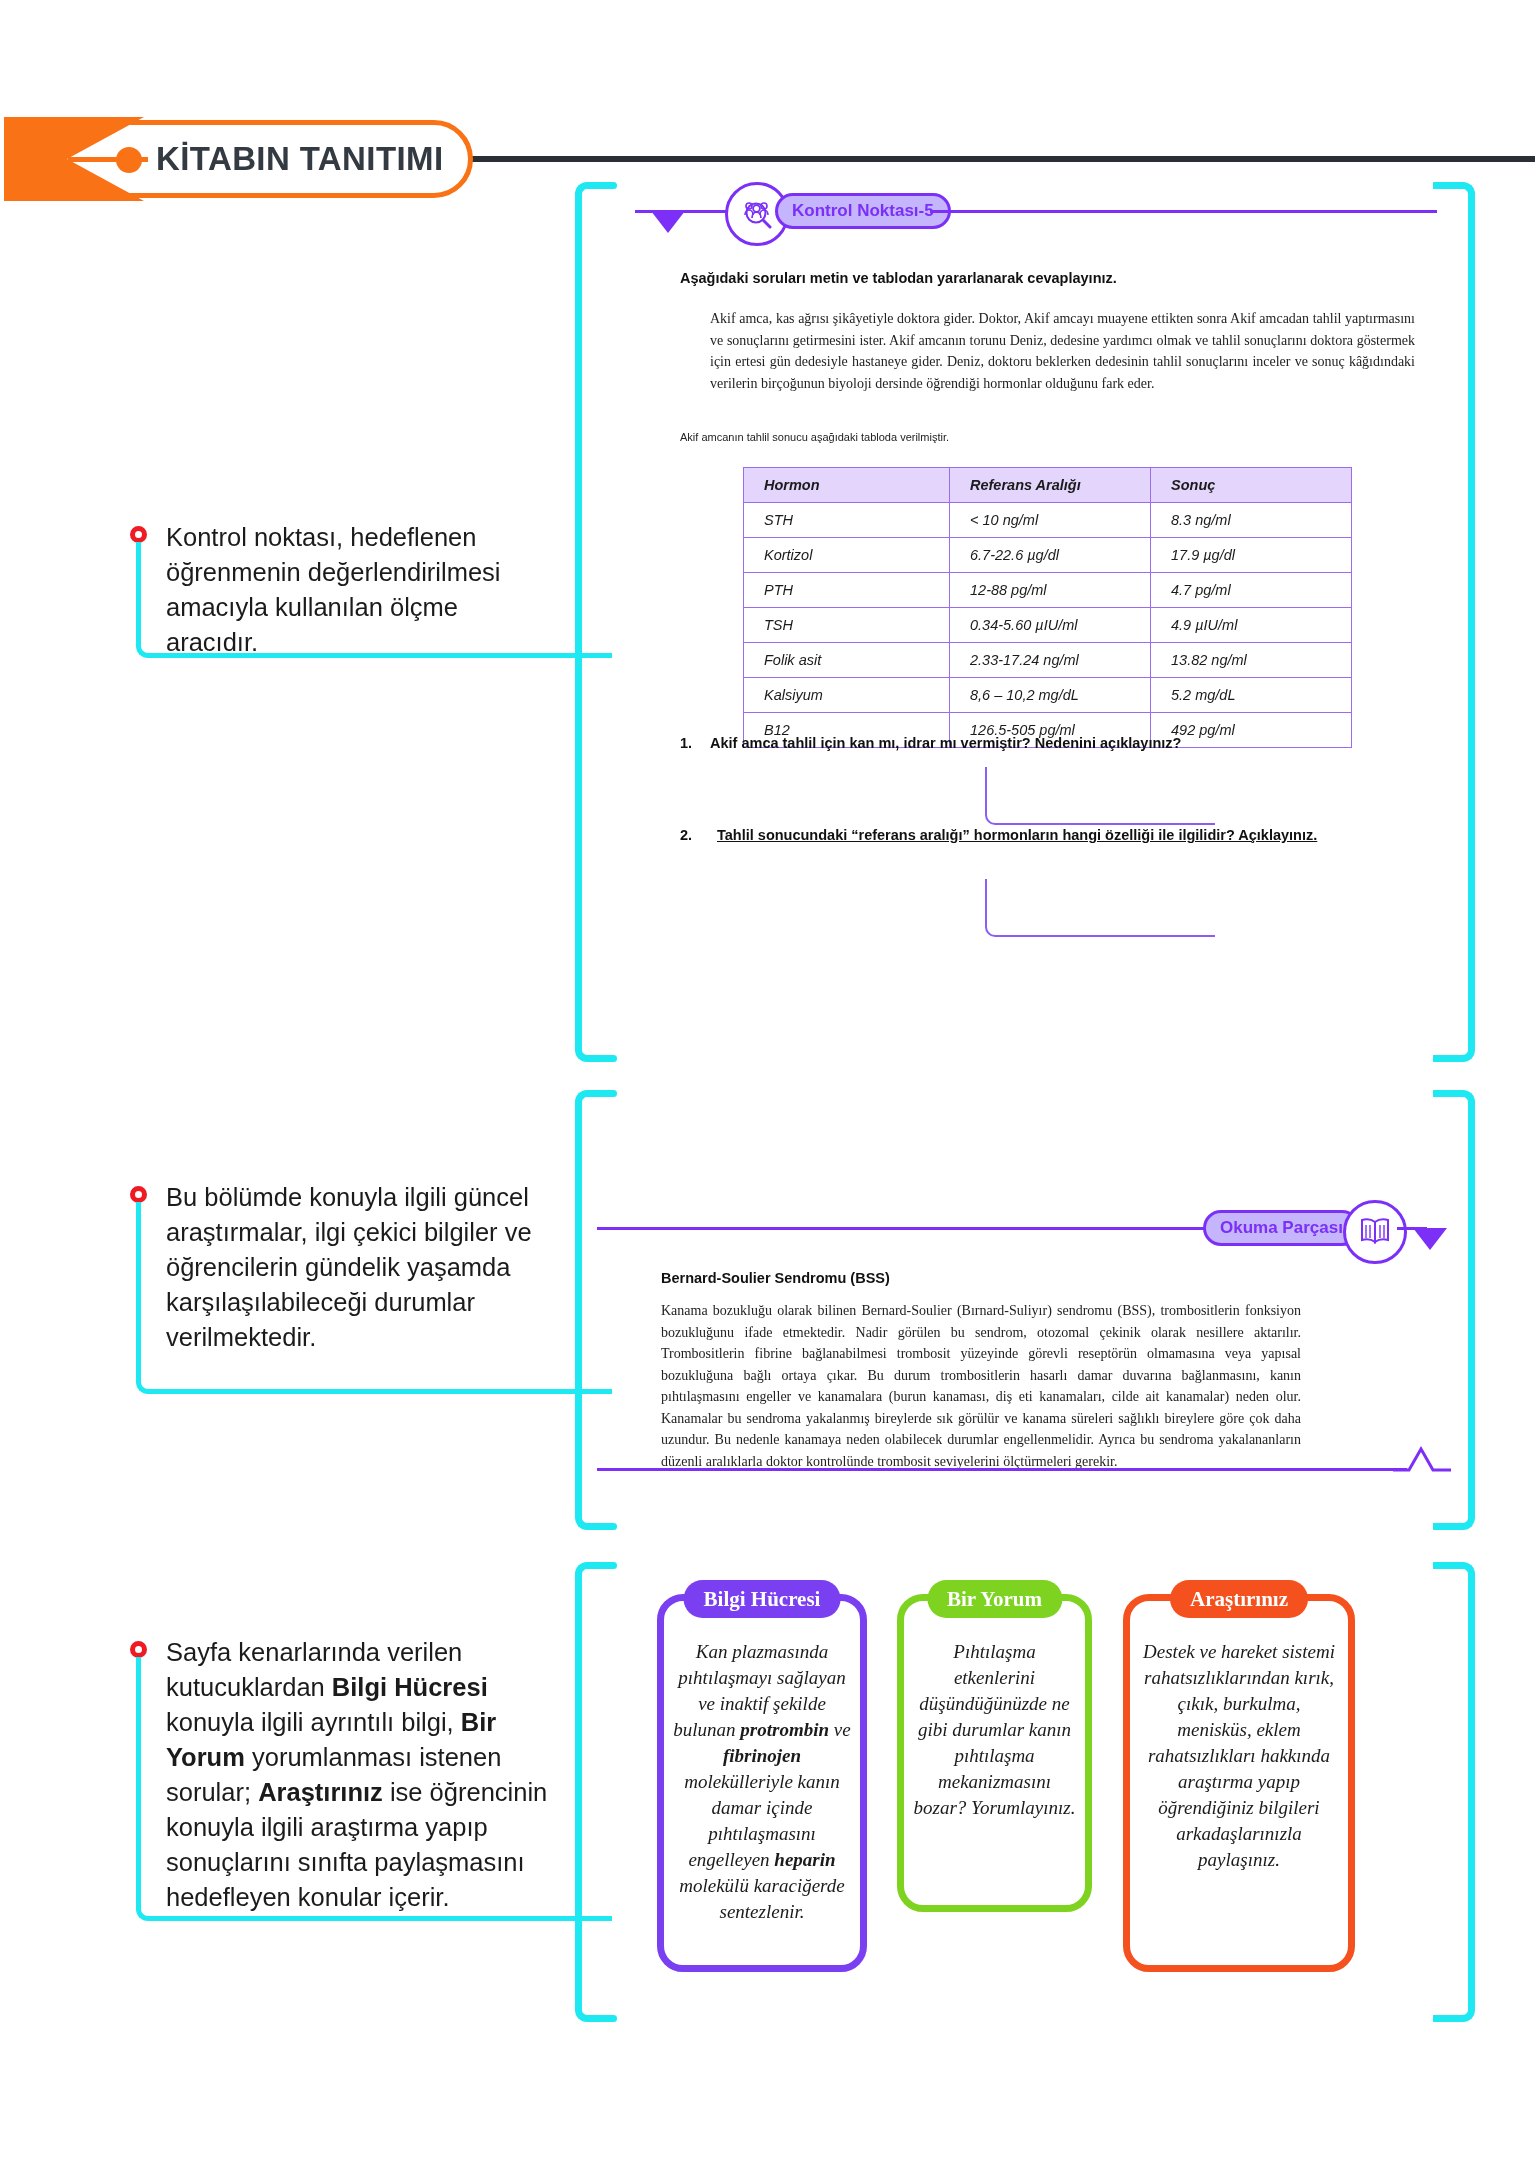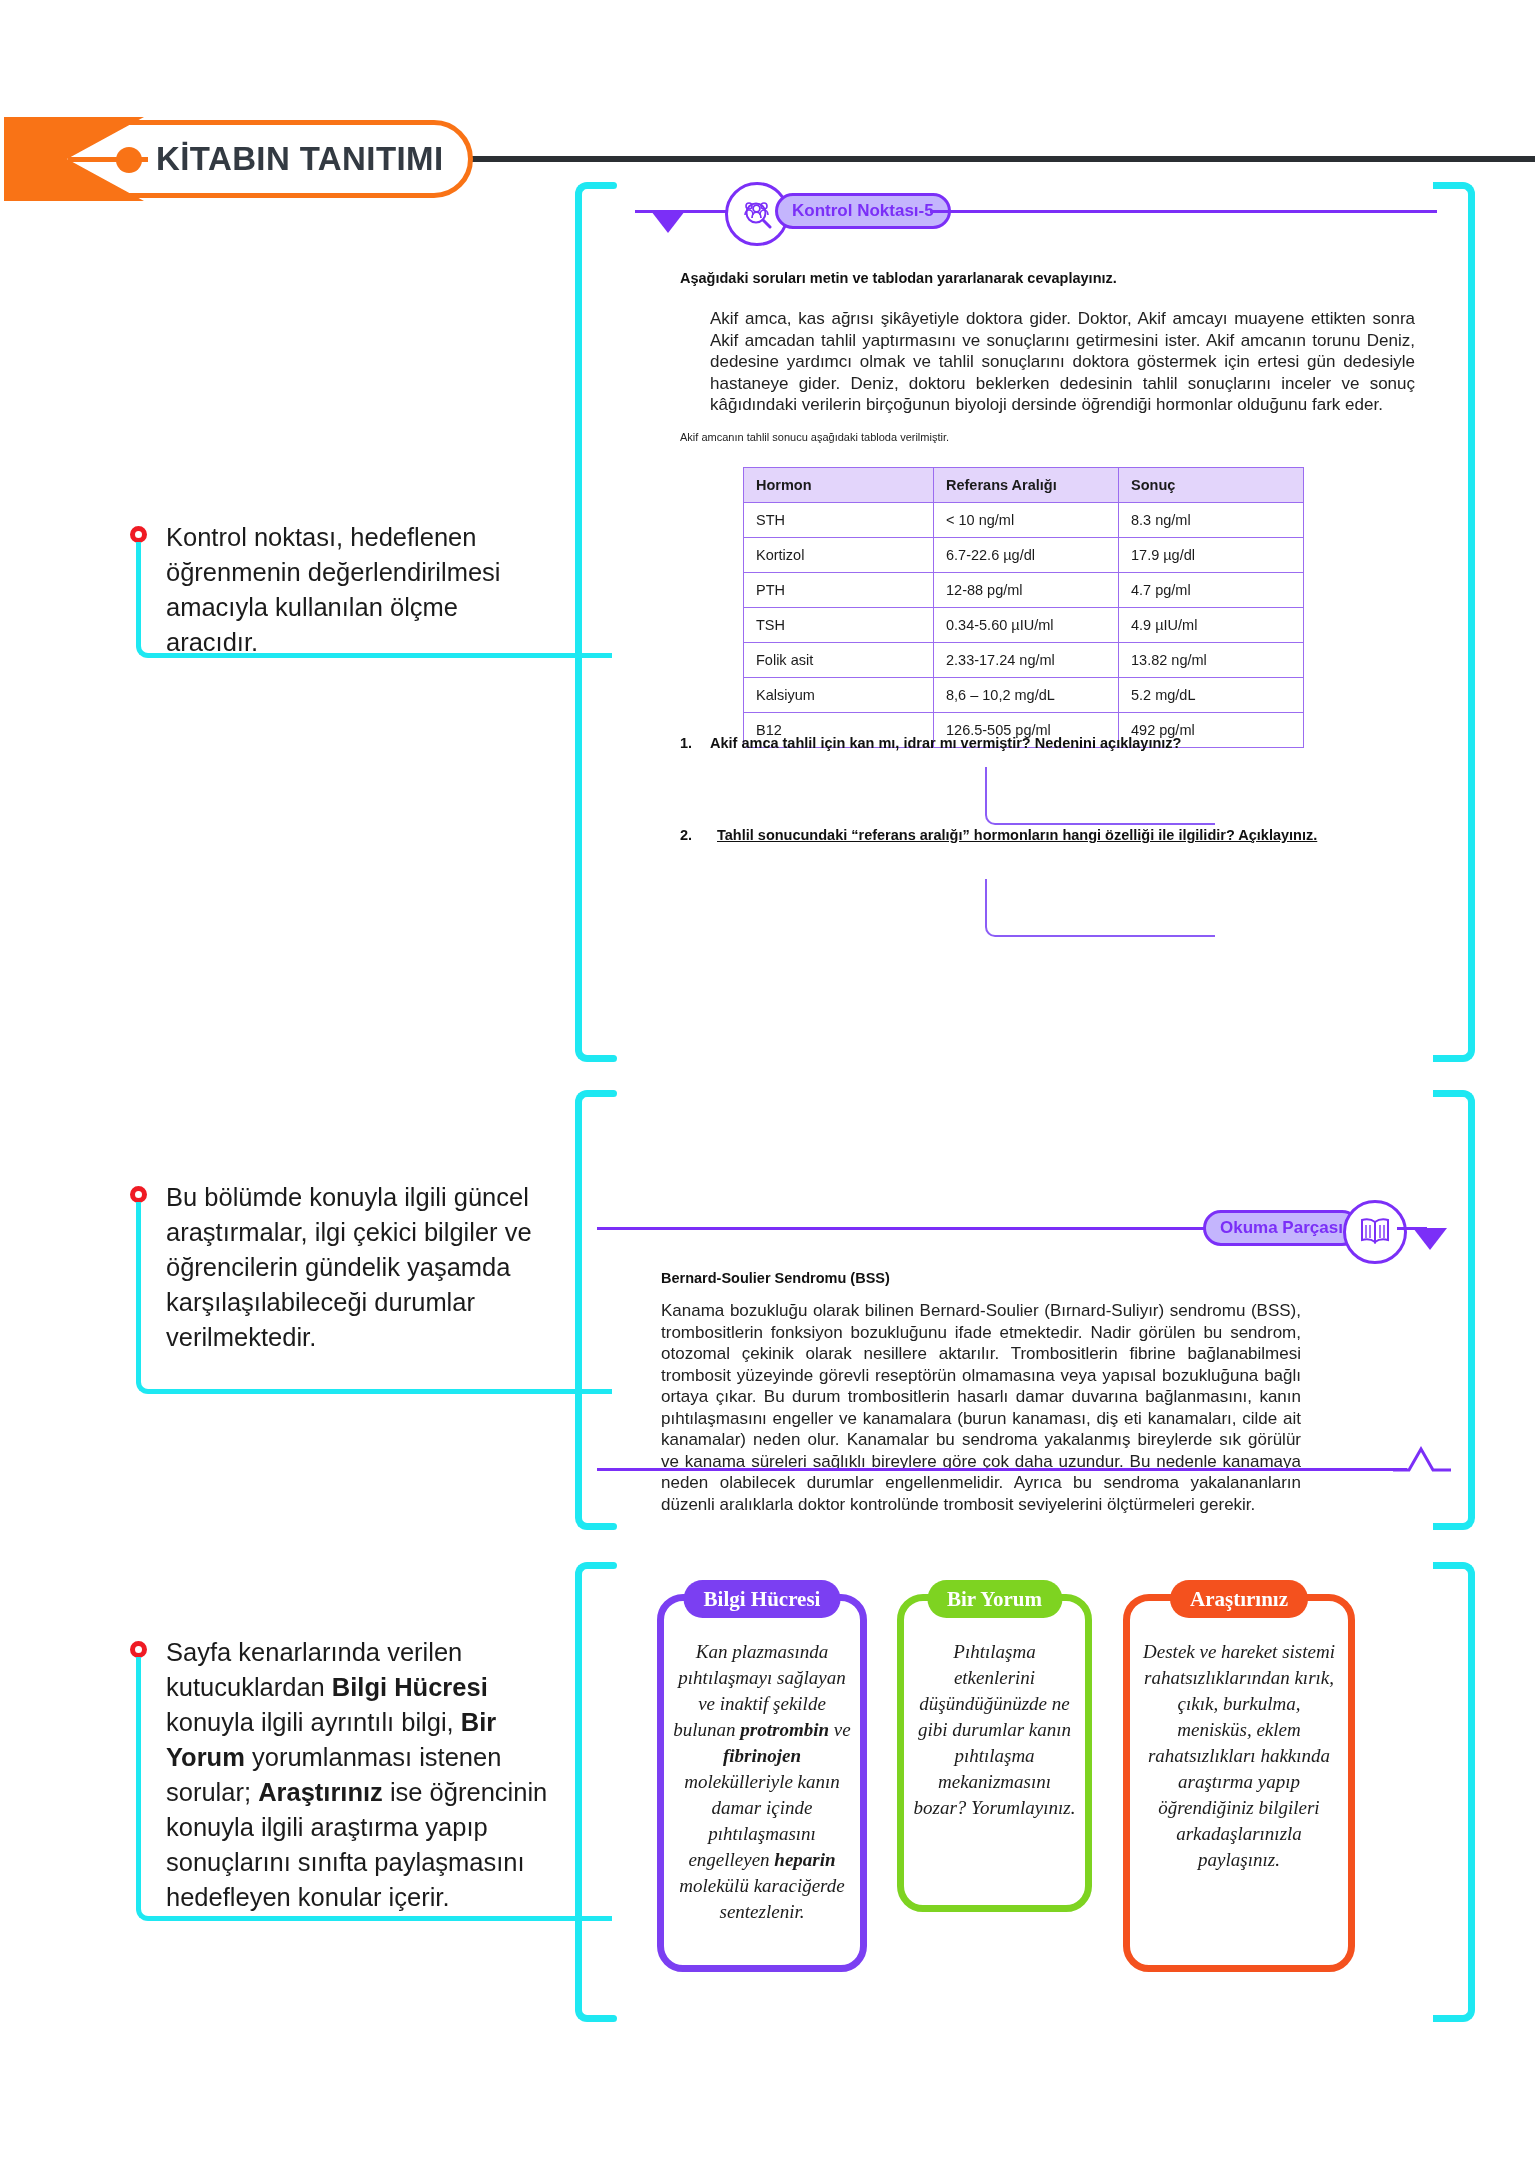--- a/index.html
+++ b/index.html
@@ -76,26 +76,26 @@
     white-space:nowrap;box-sizing:border-box;height:36px;
   }
   .badgecircle{
     position:absolute;border:3px solid #7b2ff7;border-radius:50%;background:#fff;
     display:flex;align-items:center;justify-content:center;
   }
   .tri-down{width:0;height:0;border-left:17px solid transparent;border-right:17px solid transparent;border-top:22px solid #7b2ff7;position:absolute;}
 
   
   .lead{position:absolute;font-size:14.5px;font-weight:bold;color:#111;}
-  .para{position:absolute;font-size:17px;line-height:21.5px;color:#222;text-align:justify;}
+  .para{position:absolute;font-size:14px;line-height:21.5px;color:#222;text-align:justify;font-family:Liberation Serif, serif;}
   .capt{position:absolute;font-size:11px;color:#222;}
 
   table.htab{position:absolute;border-collapse:collapse;font-size:14.5px;}
   table.htab th,table.htab td{
-    border:1.5px solid #9b6cf0;padding:9px 12px;text-align:left;color:#1b1b1b;font-weight:normal;
+    border:1.5px solid #9b6cf0;padding:9px 20px;text-align:left;color:#1b1b1b;font-weight:normal;font-style:italic;
   }
   table.htab th{background:#e3d5fb;font-weight:bold;}
   table.htab td.c0,table.htab th.c0{width:165px;}
   table.htab td.c1,table.htab th.c1{width:160px;}
   table.htab td.c2,table.htab th.c2{width:160px;}
 
   .qrow{position:absolute;font-size:14.5px;font-weight:bold;color:#111;}
   .qnum{position:absolute;font-size:14.5px;font-weight:bold;color:#111;}
   .ansbox{
     position:absolute;width:230px;height:58px;

